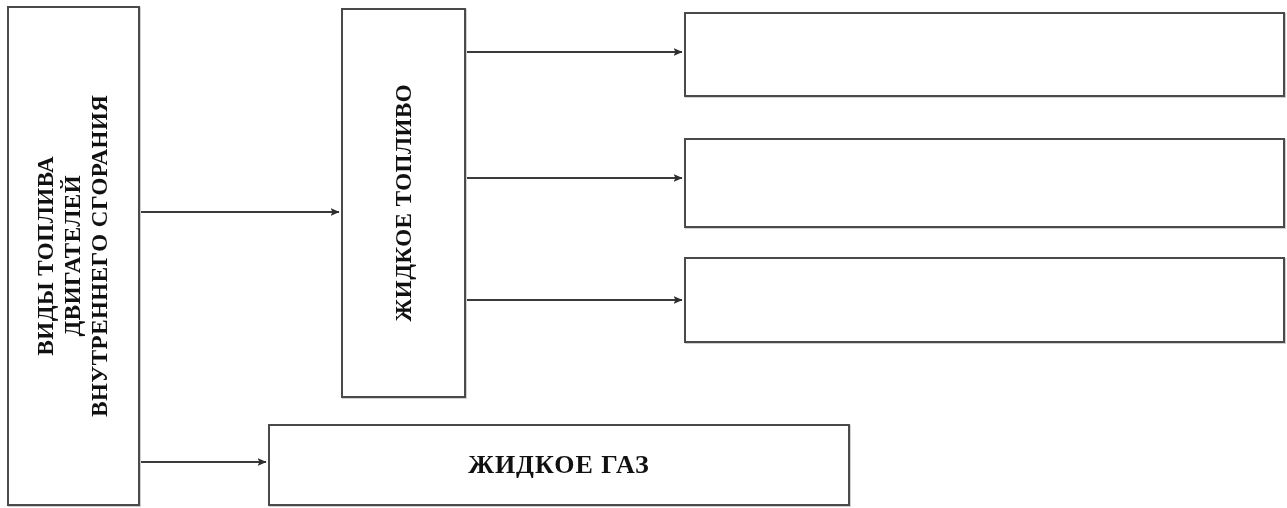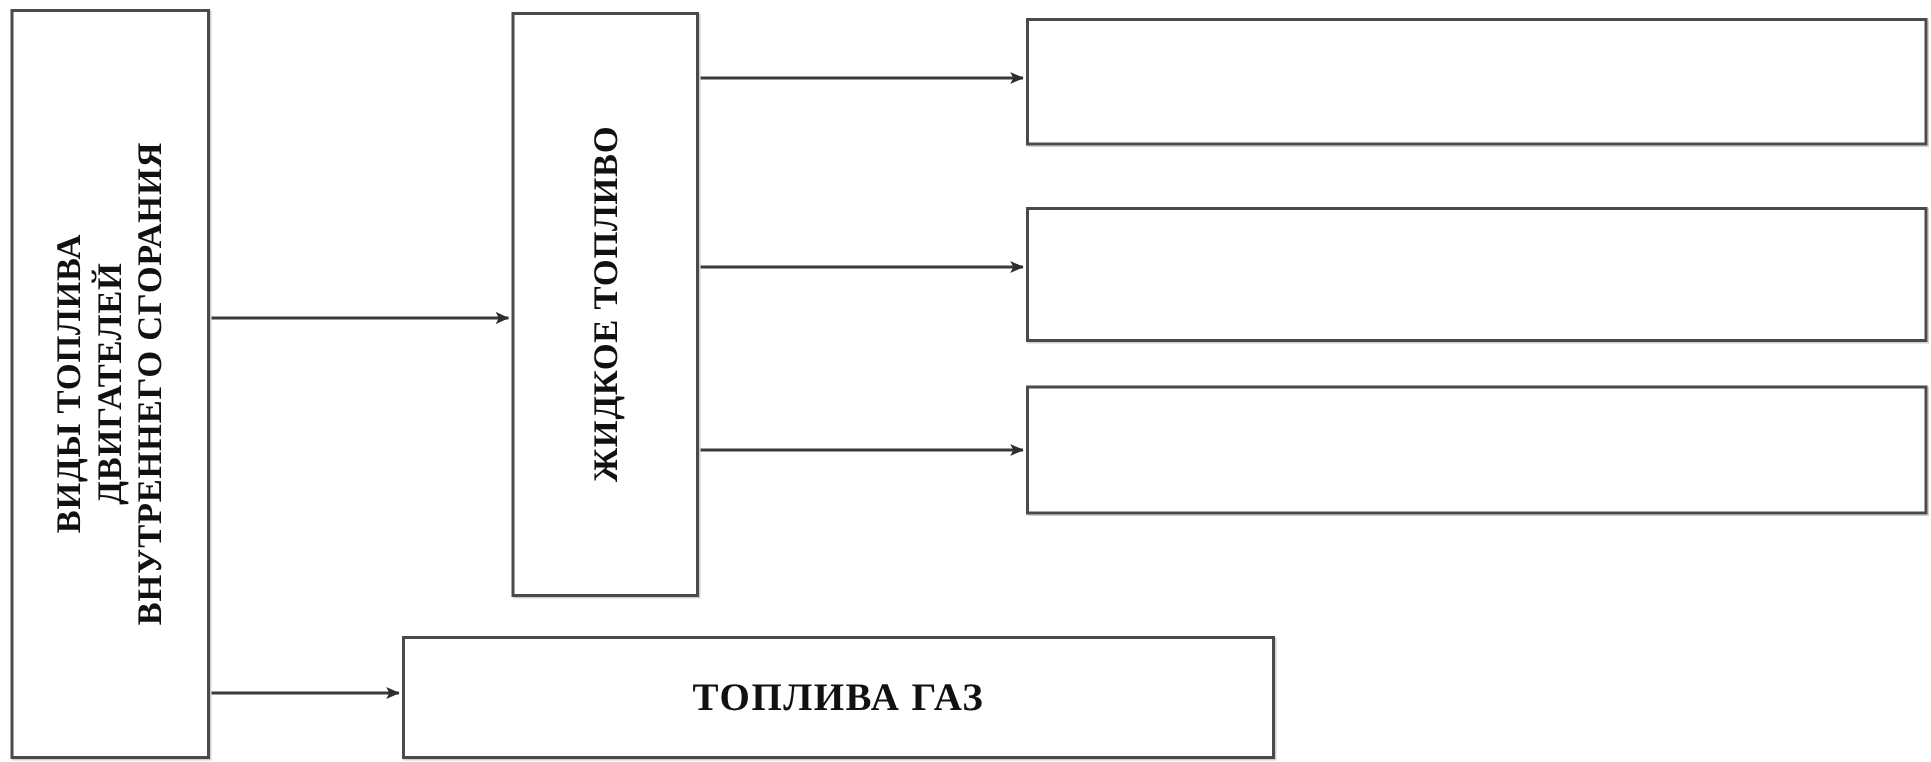--- a/index.html
+++ b/index.html
@@ -140,21 +140,21 @@
     </div>
   </div>
 
   <div class="node vbox" id="node-liquid">
     <div class="vtext">
       <div>ЖИДКОЕ ТОПЛИВО</div>
     </div>
   </div>
 
   <div class="node hbox" id="node-gas">
-    <div class="htext">ТОПЛИВА ГАЗ</div>
+    <div class="htext">ЖИДКОЕ ГАЗ</div>
   </div>
 
   <div class="node hbox blank-node" id="node-blank-1">
     <div class="htext"></div>
   </div>
 
   <div class="node hbox blank-node" id="node-blank-2">
     <div class="htext"></div>
   </div>
 

